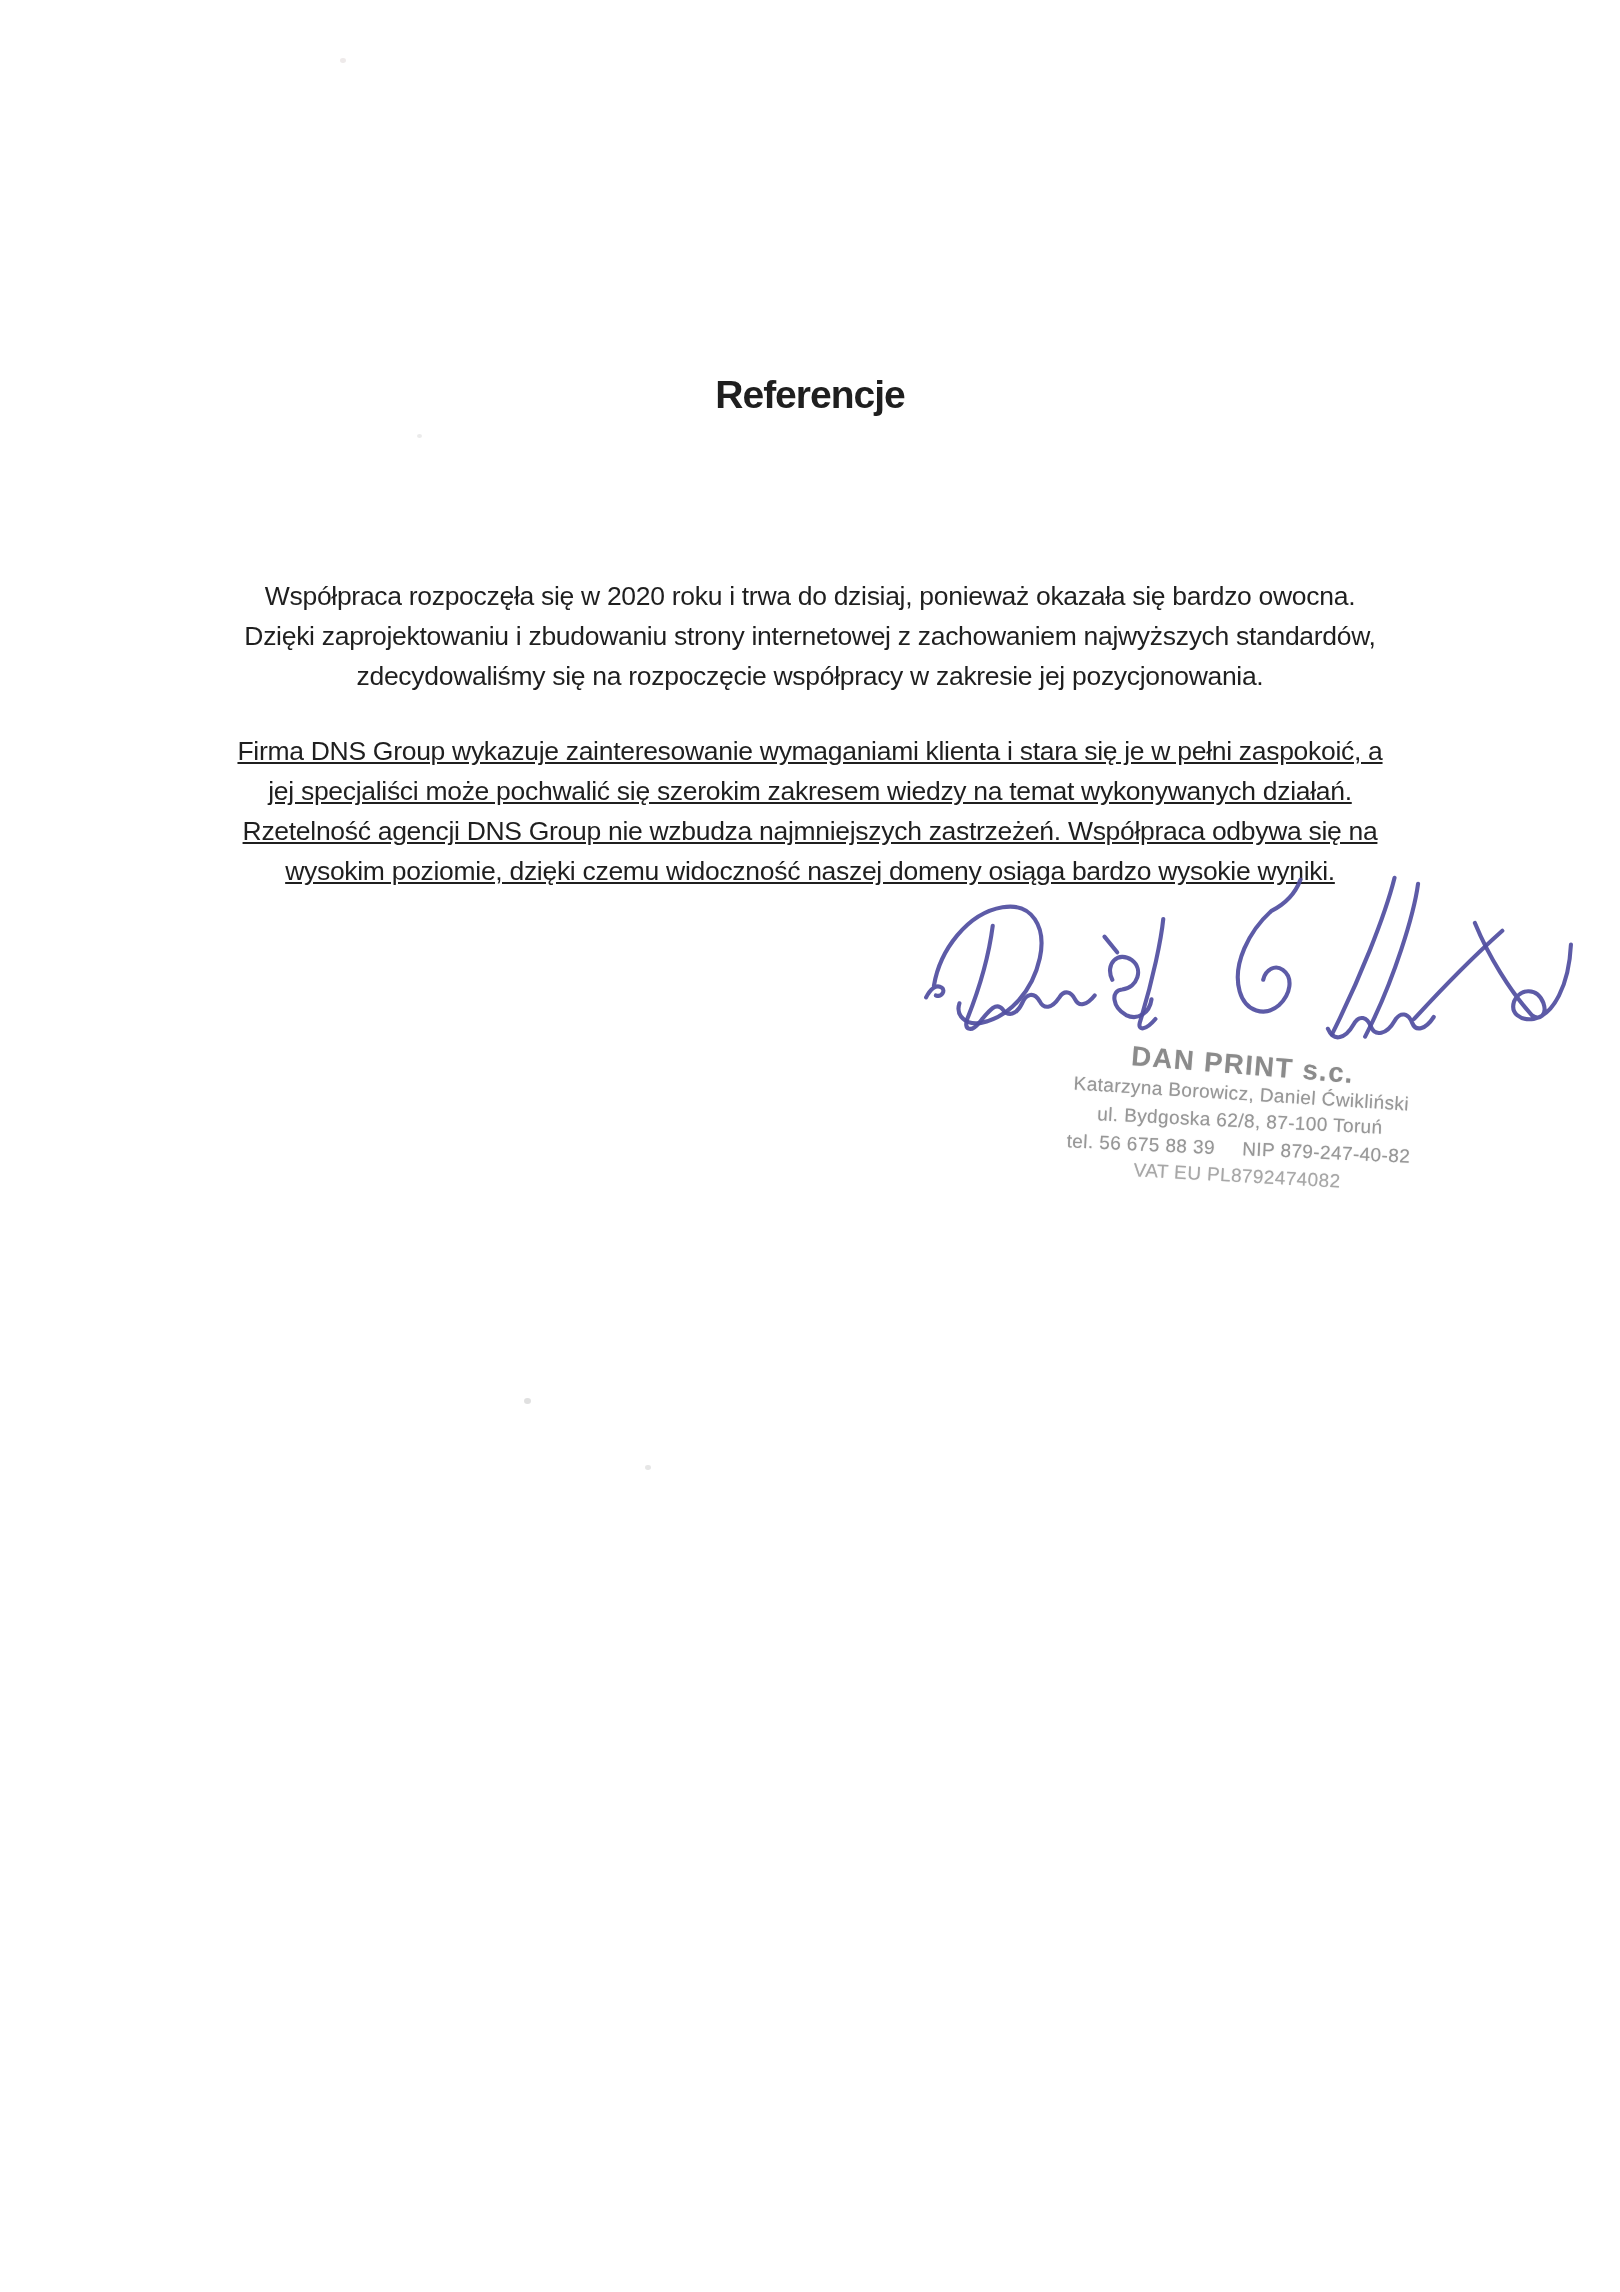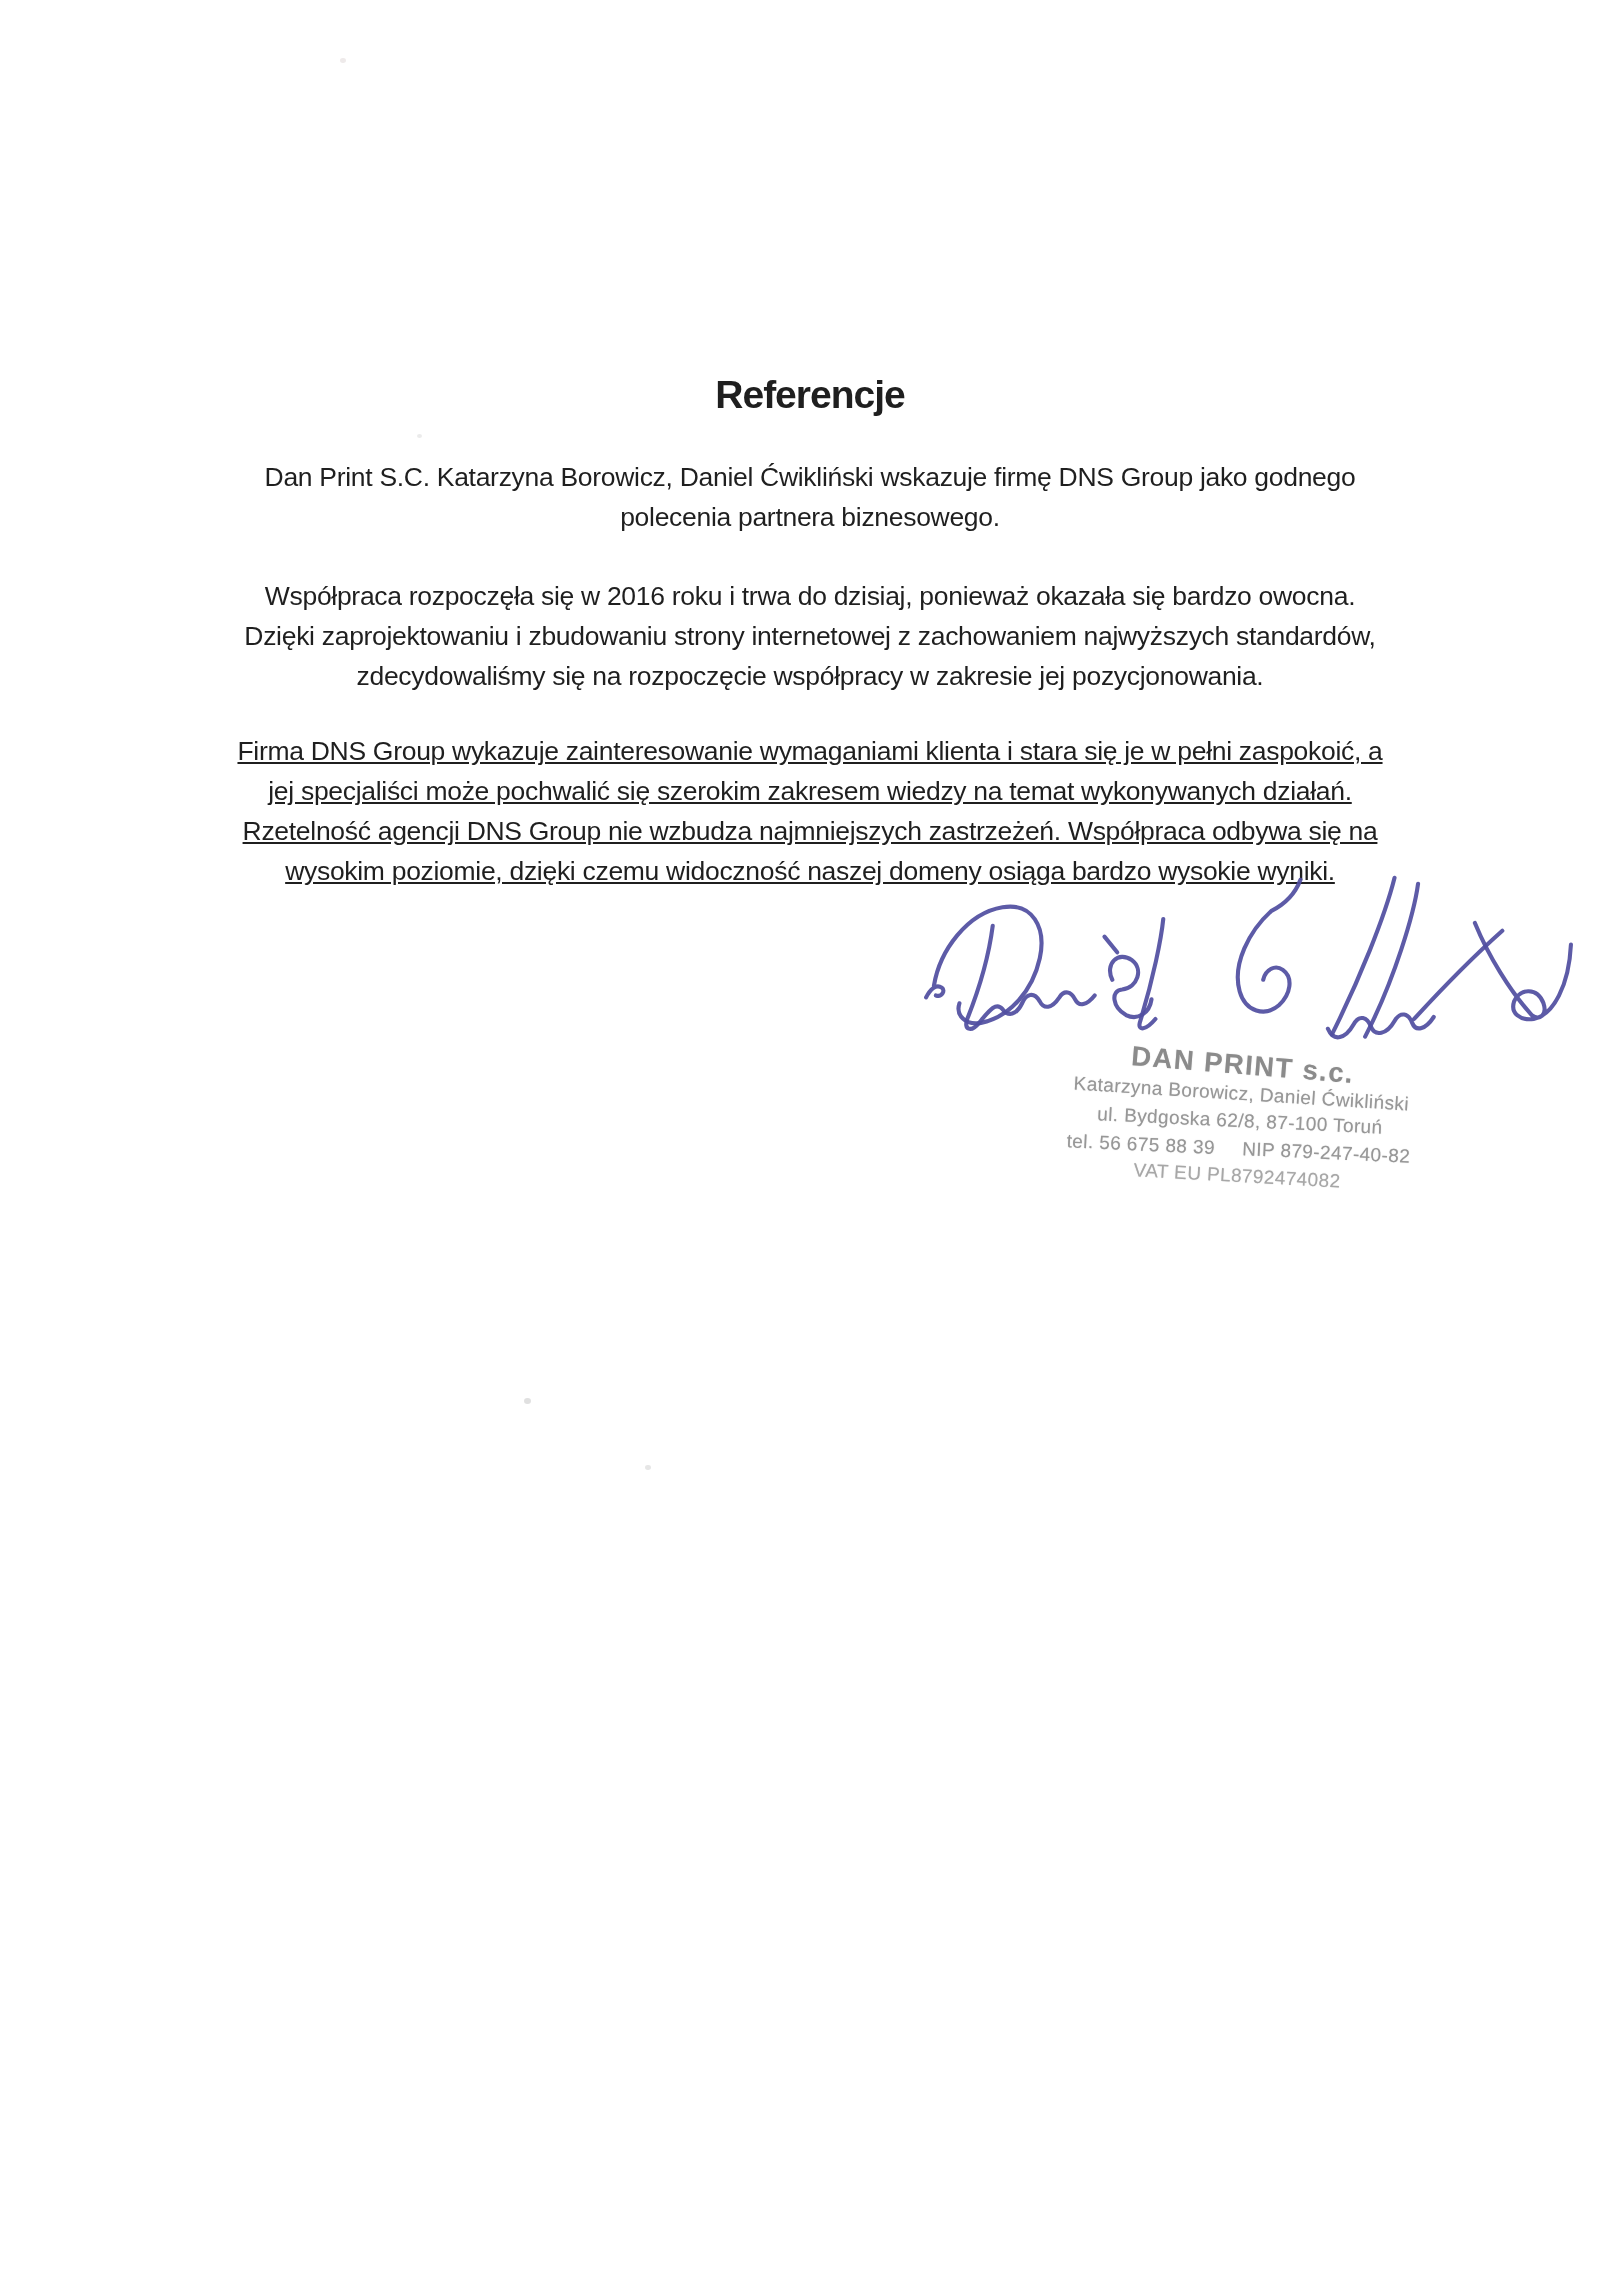--- a/index.html
+++ b/index.html
@@ -87,24 +87,22 @@
   .speck-3{left:340px;top:58px;width:5.9px;height:4.9px;background:#e3dcdc;opacity:.6;}
   .speck-4{left:417px;top:434px;width:4.9px;height:3.9px;background:#d8d8d8;opacity:.5;}
 </style>
 </head>
 <body>
 
 <div class="page">
 
   <h1 class="doc-title">Referencje</h1>
 
-  <div class="para para-1">Dan Print S.C. Katarzyna Borowicz, Daniel Ćwikliński wskazuje firmę DNS Group jako godnego
-polecenia partnera biznesowego.</div>
 
-  <div class="para para-2">Współpraca rozpoczęła się w 2016 roku i trwa do dzisiaj, ponieważ okazała się bardzo owocna.
+  <div class="para para-2">Współpraca rozpoczęła się w 2020 roku i trwa do dzisiaj, ponieważ okazała się bardzo owocna.
 Dzięki zaprojektowaniu i zbudowaniu strony internetowej z zachowaniem najwyższych standardów,
 zdecydowaliśmy się na rozpoczęcie współpracy w zakresie jej pozycjonowania.</div>
 
   <div class="para para-3">Firma DNS Group wykazuje zainteresowanie wymaganiami klienta i stara się je w pełni zaspokoić, a
 jej specjaliści może pochwalić się szerokim zakresem wiedzy na temat wykonywanych działań.
 Rzetelność agencji DNS Group nie wzbudza najmniejszych zastrzeżeń. Współpraca odbywa się na
 wysokim poziomie, dzięki czemu widoczność naszej domeny osiąga bardzo wysokie wyniki.</div>
 
   <div class="signature">
     <svg viewBox="0 0 680 200" xmlns="http://www.w3.org/2000/svg" aria-hidden="true">

